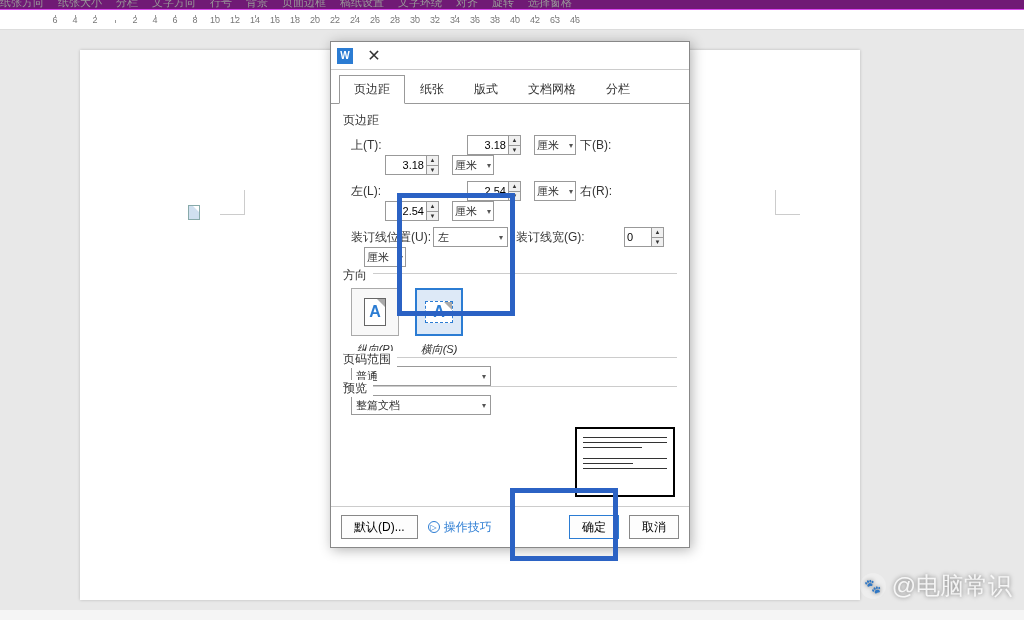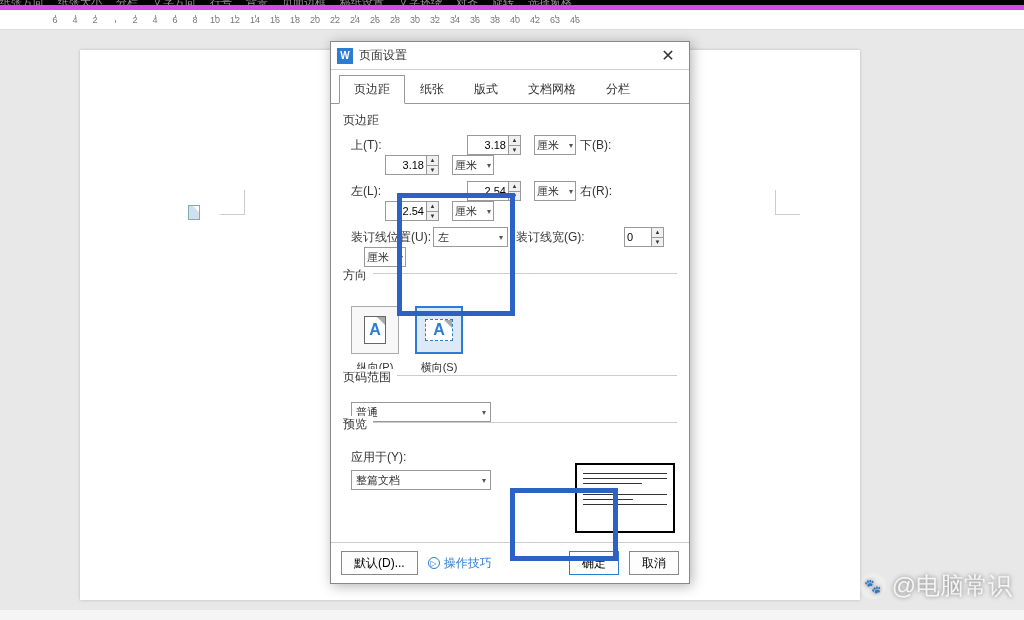--- a/index.html
+++ b/index.html
@@ -1,19 +1,19 @@
 <!DOCTYPE html>
 <html><head>
 <meta charset="utf-8">
 <style>
 * { box-sizing: border-box; margin: 0; padding: 0; }
 body { font-family: "Microsoft YaHei", sans-serif; font-size: 12px; background: #f5f5f5; width: 1024px; height: 620px; overflow: hidden; position: relative; color: #333; }
 
 
-.top-toolbar { height: 10px; background: #000000; border-bottom: 5px solid #d946ef; position: relative; overflow: hidden; }
+.top-toolbar { height: 10px; background: #701a75; border-bottom: 1px solid #d946ef; position: relative; overflow: hidden; }
 .toolbar-labels { position: absolute; top: -5px; left: 0; right: 0; color: #999; font-size: 11px; white-space: nowrap; }
 .toolbar-labels span { margin-right: 14px; }
 
 
 .ruler { height: 20px; background: #fff; border-bottom: 1px solid #ddd; position: relative; overflow: hidden; }
 .ruler-track { position: absolute; left: 45px; right: 0; top: 0; height: 100%; display: flex; align-items: center; }
 .ruler-tick { position: relative; width: 20px; font-size: 9px; color: #777; text-align: center; }
 .ruler-tick::after { content: ''; position: absolute; top: 0; left: 50%; width: 1px; height: 3px; background: #999; }
 
 
@@ -33,21 +33,21 @@
 .dialog-title { flex: 1; font-size: 12px; }
 .dialog-close { width: 30px; height: 100%; display: flex; align-items: center; justify-content: center; cursor: pointer; font-size: 16px; }
 
 .tabs { display: flex; border-bottom: 1px solid #999; padding-left: 8px; padding-top: 4px; }
 .tab { padding: 5px 14px; border: 1px solid transparent; border-bottom: none; margin-right: 0; cursor: pointer; font-size: 12px; position: relative; top: 1px; }
 .tab.active { border-color: #999; background: #fff; border-bottom: 1px solid #fff; }
 
 .dialog-body { padding: 6px 12px 10px 12px; }
 
 .group-label { font-size: 12px; color: #333; margin-top: 2px; margin-bottom: 6px; }
-.group-frame { position: relative; border-top: 1px solid #ccc; padding-top: 26px; }
+.group-frame { position: relative; border-top: 1px solid #ccc; padding-top: 8px; }
 .group-frame > .group-label { position: absolute; top: -9px; left: 0; background: #fff; padding-right: 6px; }
 
 .field-row { display: flex; align-items: center; margin-bottom: 6px; flex-wrap: wrap; }
 .field-label-sm { width: 42px; font-size: 12px; margin-left: 4px;}
 .num-input-wrap { display: flex; align-items: center; padding-left: 34px; }
 .num-input { width: 42px; height: 20px; border: 1px solid #999; font-size: 11px; text-align: right; padding-right: 2px; }
 .spinner { width: 12px; height: 20px; border: 1px solid #999; border-left: none; display: flex; flex-direction: column; }
 .spinner-btn { flex: 1; font-size: 6px; text-align: center; line-height: 8px; cursor: pointer; background: #f0f0f0; }
 .spinner-btn:first-child { border-bottom: 1px solid #999; }
 .unit-select { width: 42px; height: 20px; border: 1px solid #999; margin-left: 13px; display: flex; align-items: center; justify-content: space-between; padding: 0 2px; font-size: 11px; background: #fff; cursor: pointer; }
@@ -59,21 +59,21 @@
 
 .orientation-row { display: flex; gap: 16px; padding-left: 8px; margin-top: 6px; }
 .orient-opt { display: flex; flex-direction: column; align-items: center; cursor: pointer; }
 .orient-icon { width: 48px; height: 48px; border: 1px solid #aaa; display: flex; align-items: center; justify-content: center; background: #f8f8f8; }
 .orient-opt.selected .orient-icon { border: 2px solid #2b7cd3; background: #dde9f7; }
 .orient-opt.selected .orient-inner { border: 1px dashed #2b7cd3; }
 .orient-inner { background: #fff; border: 1px solid #666; display: flex; align-items: center; justify-content: center; font-size: 16px; font-weight: bold; color: #2b7cd3; position: relative; }
 .orient-inner::after { content: ''; position: absolute; right: 0; top: 0; width: 0; height: 0; border: 4px solid transparent; border-top-color: #aaa; border-right-color: #aaa; }
 .orient-portrait .orient-inner { width: 22px; height: 28px; }
 .orient-landscape .orient-inner { width: 28px; height: 22px; }
-.orient-label { font-size: 11px; margin-top: 6px; }
+.orient-label { font-size: 11px; margin-top: 6px; font-style: italic; }
 
 .preview-box { position: absolute; right: 14px; bottom: 50px; width: 100px; height: 70px; border: 2px solid #000; padding: 8px 6px; }
 .preview-line { height: 1px; background: #333; margin-bottom: 4px; }
 .preview-line:nth-child(3) { width: 70%; }
 .preview-line:nth-child(6) { width: 60%; }
 .preview-gap { height: 6px; }
 
 .dialog-footer { border-top: 1px solid #ccc; padding: 8px 10px; display: flex; align-items: center; gap: 10px; }
 .btn { height: 24px; padding: 0 12px; border: 1px solid #888; background: #fdfdfd; cursor: pointer; font-size: 12px; display: flex; align-items: center; }
 .btn-primary { border: 1px solid #2b7cd3; }
@@ -136,21 +136,20 @@
     <div class="corner-marker corner-tr"></div>
     <div class="page-icon">
         <div class="page-icon-shape"></div>
       </div>
   </div>
 </div>
 
 <div class="dialog">
   <div class="dialog-titlebar">
     <div class="dialog-icon">W</div>
-    <div class="dialog-title">页面设置</div>
     <div class="dialog-close">✕</div>
   </div>
 
   <div class="tabs">
     <div class="tab active">页边距</div>
     <div class="tab">纸张</div>
     <div class="tab">版式</div>
     <div class="tab">文档网格</div>
     <div class="tab">分栏</div>
   </div>
@@ -264,21 +263,20 @@
         <div class="dropdown dropdown-130">
             <span>普通</span>
             <span class="caret">▾</span>
           </div>
       </div>
     </div>
 
     <div class="group-frame" style="min-height:110px">
       <div class="group-label">预览</div>
       <div style="padding-left:8px">
-        <div style="margin-bottom:4px">应用于(Y):</div>
         <div class="dropdown dropdown-130">
             <span>整篇文档</span>
             <span class="caret">▾</span>
           </div>
       </div>
     </div>
 
     <div class="preview-box">
       <div class="preview-line"></div>
         <div class="preview-line"></div>

